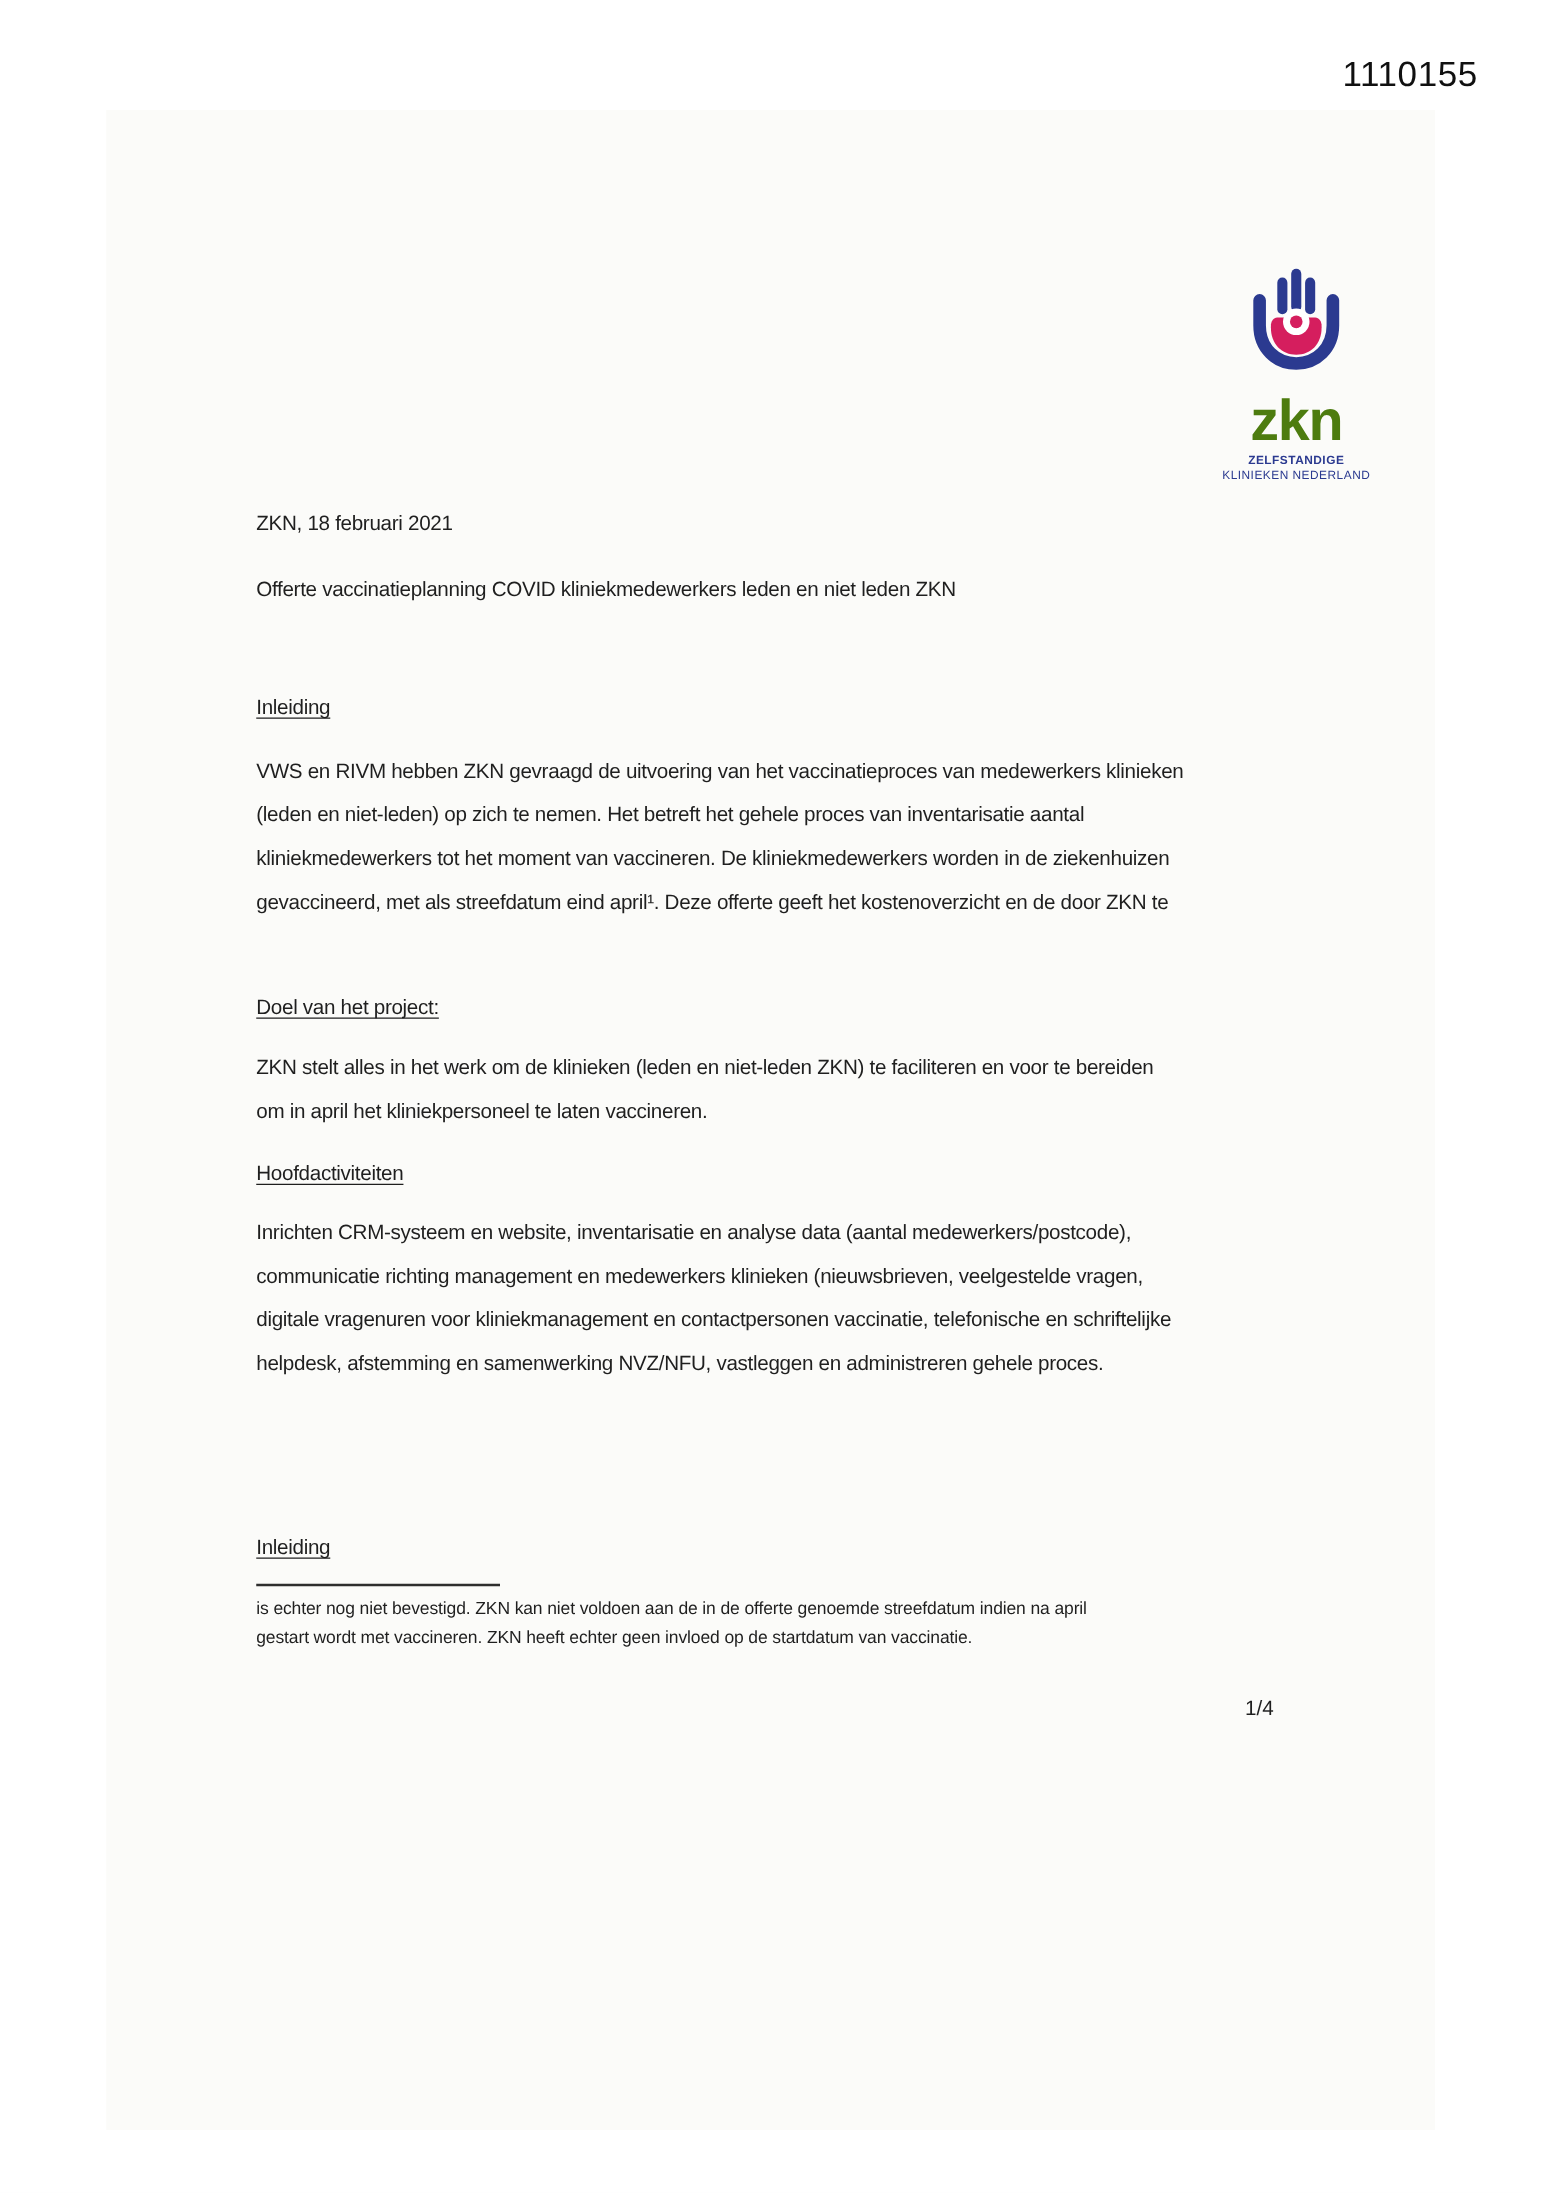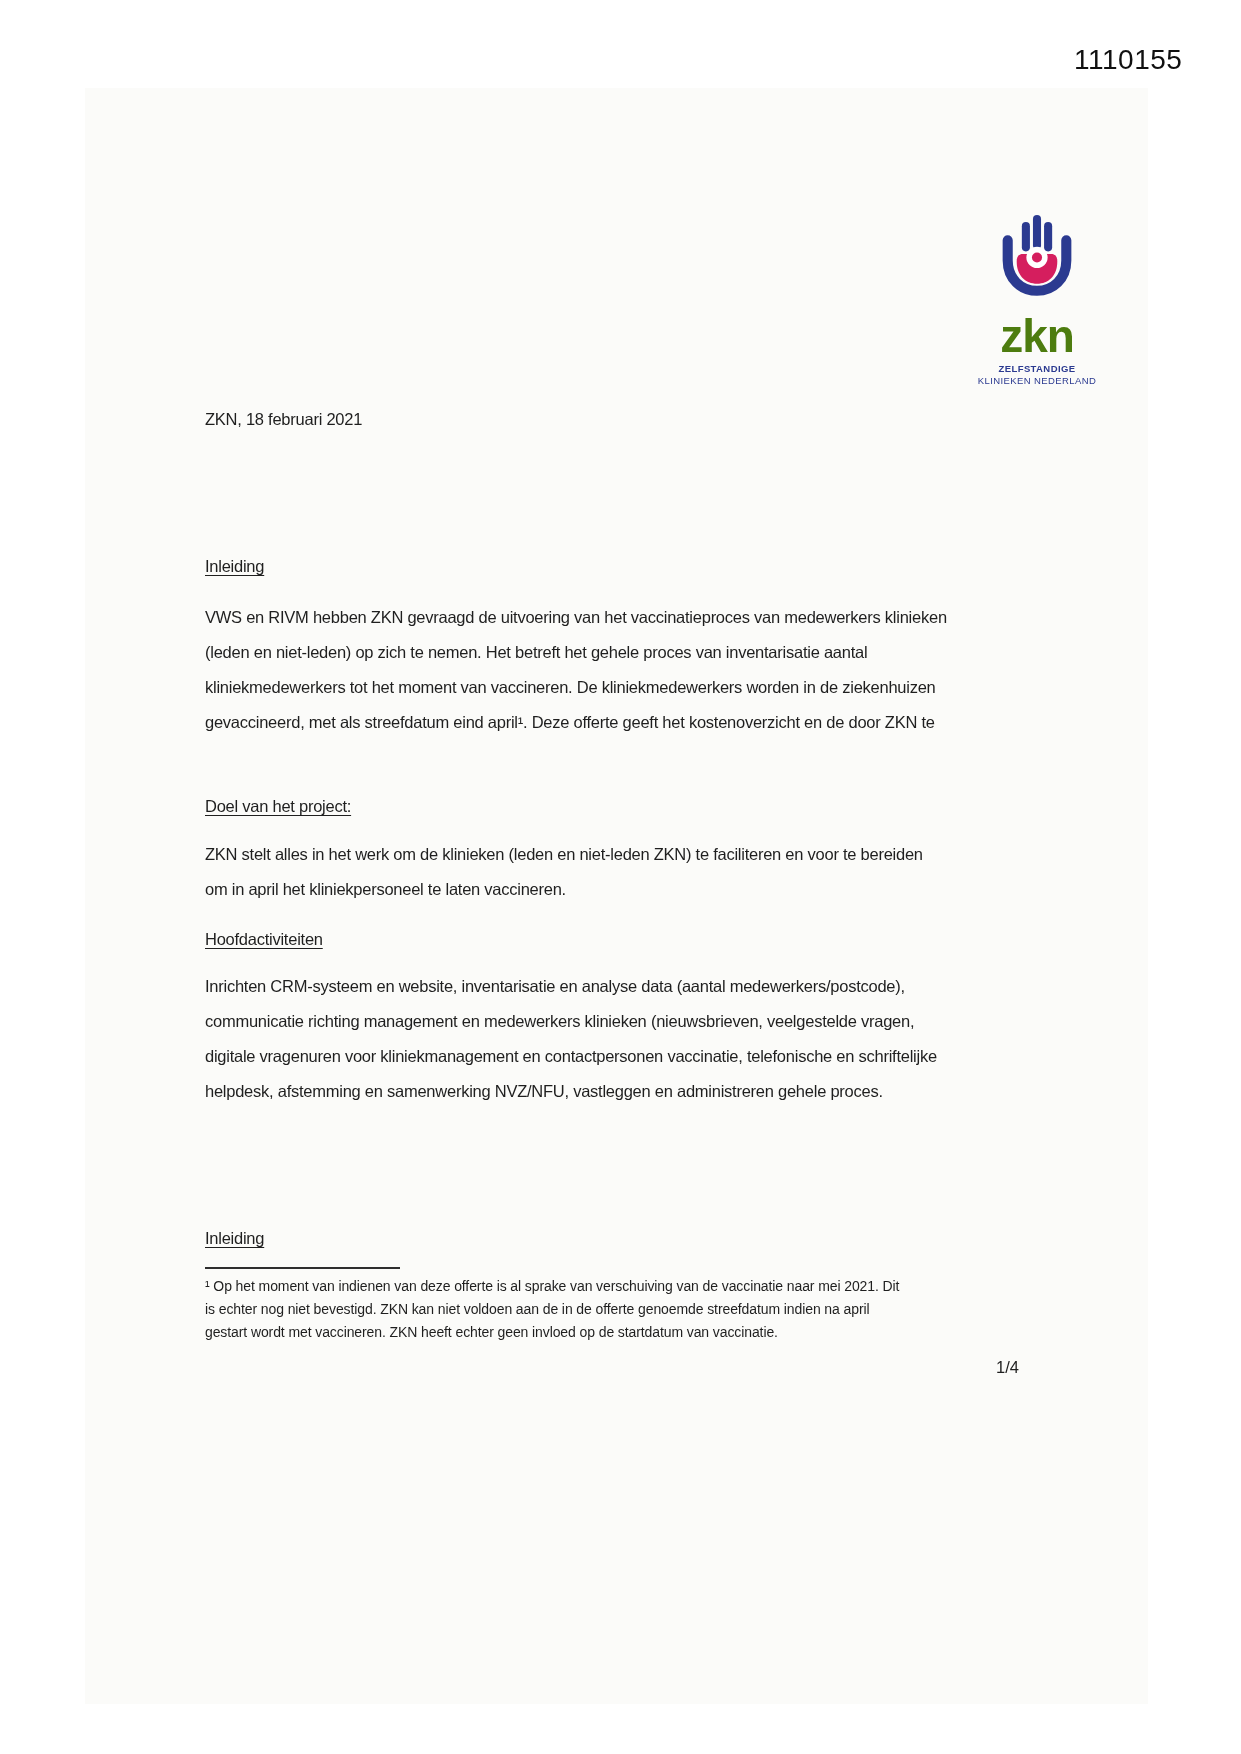--- a/index.html
+++ b/index.html
@@ -51,20 +51,21 @@
       <circle cx="36" cy="43" r="10.5" fill="#ffffff"></circle>
       <circle cx="36" cy="43" r="5" fill="#d51e5e"></circle>
     </svg>
     <div class="logo-brand" style="color:#4d7c0f;">zkn</div>
     <div class="logo-sub1" style="color:#2b3a90;">ZELFSTANDIGE</div>
     <div class="logo-sub2" style="color:#2b3a90;">KLINIEKEN NEDERLAND</div>
   </div>
 
   <div class="tx single" style="top:408px;">ZKN, 18 februari 2021</div>
 
+  <div class="tx single" style="top:461px;">Offerte vaccinatieplanning COVID kliniekmedewerkers leden en niet leden ZKN</div>
 
   <div class="tx single heading" style="top:555px;">Inleiding</div>
 
   <div class="tx para" style="top:600px;">
     <div class="line">VWS en RIVM hebben ZKN gevraagd de uitvoering van het vaccinatieproces van medewerkers klinieken</div>
     <div class="line">(leden en niet-leden) op zich te nemen. Het betreft het gehele proces van inventarisatie aantal</div>
     <div class="line">kliniekmedewerkers tot het moment van vaccineren. De kliniekmedewerkers worden in de ziekenhuizen</div>
     <div class="line">gevaccineerd, met als streefdatum eind april¹. Deze offerte geeft het kostenoverzicht en de door ZKN te</div>
   </div>
 
@@ -82,20 +83,19 @@
     <div class="line">communicatie richting management en medewerkers klinieken (nieuwsbrieven, veelgestelde vragen,</div>
     <div class="line">digitale vragenuren voor kliniekmanagement en contactpersonen vaccinatie, telefonische en schriftelijke</div>
     <div class="line">helpdesk, afstemming en samenwerking NVZ/NFU, vastleggen en administreren gehele proces.</div>
   </div>
 
   <div class="tx single heading" style="top:1227px;">Inleiding</div>
 
   <div class="footnote-rule"></div>
 
   <div class="footnote">
-    <div class="line">¹ Op het moment van indienen van deze offerte is al sprake van verschuiving van de vaccinatie naar mei 2021. Dit</div>
     <div class="line">is echter nog niet bevestigd. ZKN kan niet voldoen aan de in de offerte genoemde streefdatum indien na april</div>
     <div class="line">gestart wordt met vaccineren. ZKN heeft echter geen invloed op de startdatum van vaccinatie.</div>
   </div>
 
   <div class="pageno">1/4</div>
 
 </div>
 
 </body></html>

